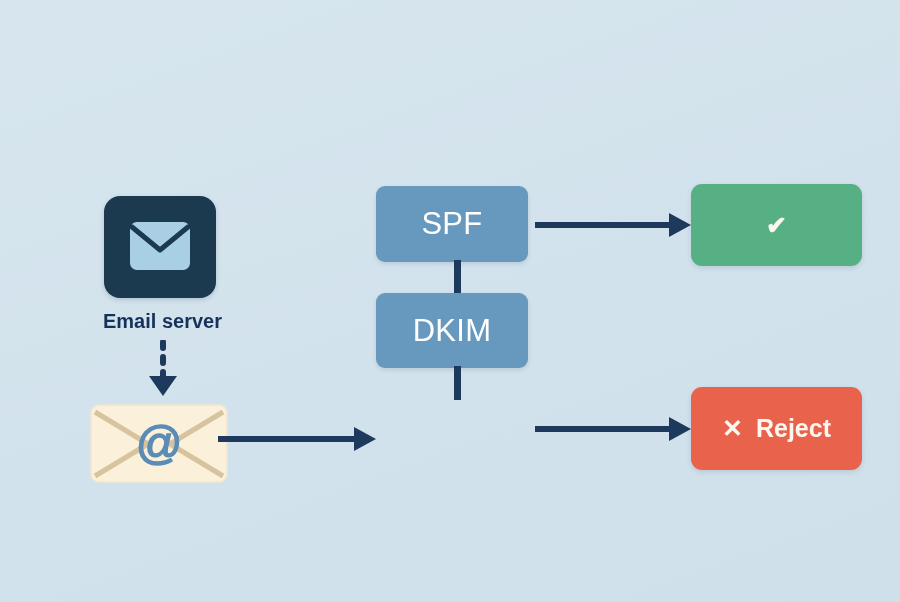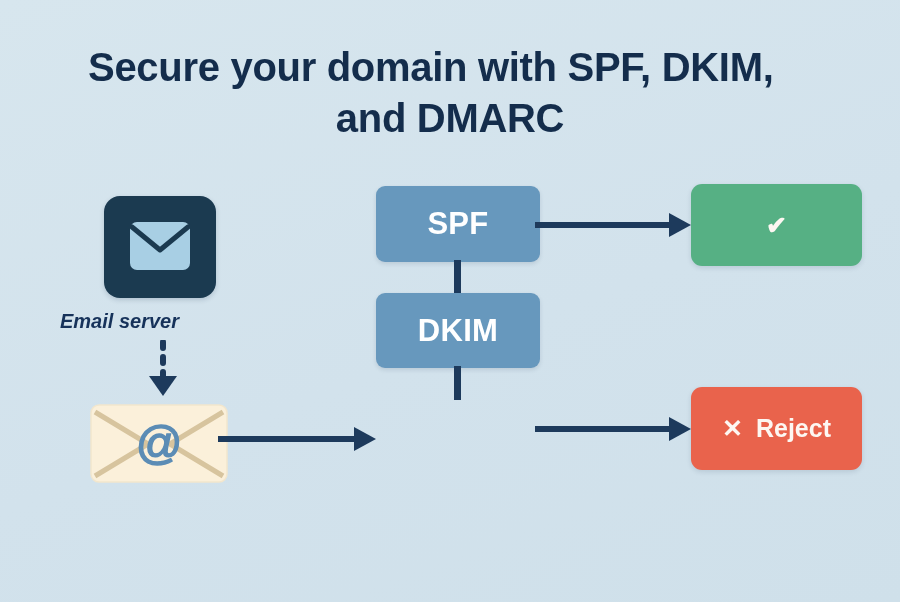--- a/index.html
+++ b/index.html
@@ -48,22 +48,21 @@
     box-shadow: 0 2px 5px rgba(20,45,76,0.18);
   }
   .server-icon svg { position: absolute; left: 26px; top: 26px; }
 
   .label {
     position: absolute;
     color: #16325a;
     font-size: 20px;
     font-weight: bold;
     white-space: nowrap;
-    text-align: left;
-    font-style: italic;
+    text-align: center;
   }
   .label-email-server { left: 60px; top: 310px; width: 205px; }
   .label-received-email { left: 50px; top: 505px; width: 215px; }
 
   
   .dashed-arrow {
     position: absolute;
     left: 138px;
     top: 340px;
     width: 50px;
@@ -76,26 +75,26 @@
     left: 90px;
     top: 404px;
     width: 138px;
     height: 79px;
   }
 
   
   .mech-box {
     position: absolute;
     left: 376px;
-    width: 164px;
+    width: 152px;
     background: #6798bd;
     border-radius: 9px;
     color: #ffffff;
     font-size: 31px;
-    font-weight: bold;
+    font-weight: normal;
     display: flex;
     align-items: center;
     justify-content: center;
     letter-spacing: 0.3px;
     box-shadow: 0 2px 4px rgba(20,45,76,0.13);
   }
   .mech-spf   { top: 186px; height: 76px; }
   .mech-dkim  { top: 293px; height: 75px; }
   .mech-dmarc { top: 398px; height: 77px; }
 
@@ -132,24 +131,20 @@
   .h-arrow { position: absolute; }
   .arrow-env-dmarc { left: 218px; top: 424px; }
   .arrow-spf-deliver { left: 535px; top: 210px; }
   .arrow-dmarc-reject { left: 535px; top: 414px; }
 </style>
 </head>
 <body>
 
 <div id="canvas">
 
-  <div class="title-block">
-    <div class="title-line-1">Secure your domain with SPF, DKIM,</div>
-    <div class="title-line-2">and DMARC</div>
-  </div>
 
   <div class="server-icon">
     <svg width="60" height="48" viewBox="0 0 60 48">
       <rect x="0" y="0" width="60" height="48" rx="7" fill="#a8cfe4"></rect>
       <path d="M2 5 L30 28 L58 5" fill="none" stroke="#1b3a50" stroke-width="5" stroke-linejoin="round" stroke-linecap="round"></path>
     </svg>
   </div>
   <div class="label label-email-server">Email server</div>
 
   <svg class="dashed-arrow">

